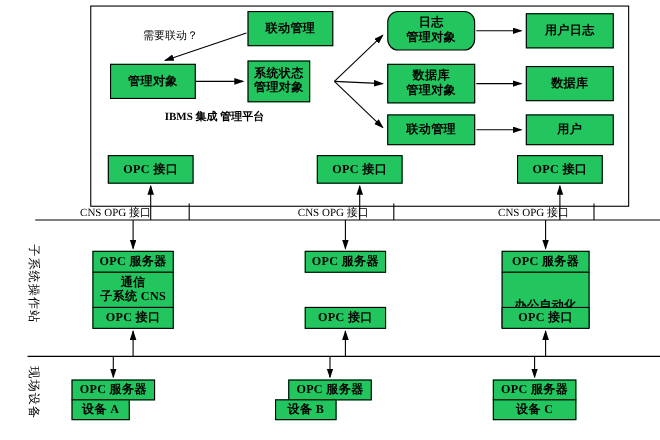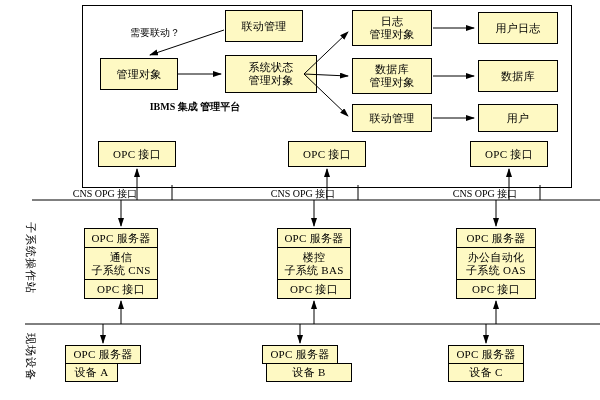--- a/index.html
+++ b/index.html
@@ -9,30 +9,31 @@
     font-family:"Liberation Serif","DejaVu Serif",serif;
     color:#000;
     overflow:hidden;
   }
   #root{position:relative;width:600px;height:400px;}
 
   
   .box{
     position:absolute;
     border:1px solid #000;
-    background:#fef9c3;
+    background:#22c55e;
     box-sizing:border-box;
     display:flex;
     flex-direction:column;
     align-items:center;
     justify-content:center;
     text-align:center;
     font-size:11px;
     line-height:1.15;
     letter-spacing:.3px;
+    font-weight:bold;
   }
   .box .ln{display:block;white-space:nowrap;}
 
   
   #ibms-frame{
     position:absolute;
     left:82px;top:5px;width:490px;height:183px;
     border:1px solid #000;
     background:#fff;
     box-sizing:border-box;
@@ -70,26 +71,26 @@
   <div class="lbl" style="left:112px;top:27px;width:86px;">需要联动？</div>
 
   <div class="box" style="left:225px;top:10px;width:78px;height:32px;">
     <span class="ln">联动管理</span>
   </div>
 
   <div class="box" style="left:100px;top:58px;width:78px;height:32px;">
     <span class="ln">管理对象</span>
   </div>
 
-  <div class="box" style="left:225px;top:55px;width:92px;height:38px;">
+  <div class="box" style="left:225px;top:55px;width:57px;height:38px;">
     <span class="ln">系统状态</span>
     <span class="ln">管理对象</span>
   </div>
 
-  <div class="box" style="left:352px;top:10px;width:80px;height:36px;">
+  <div class="box" style="left:352px;top:10px;width:80px;height:36px;border-radius:10px;">
     <span class="ln">日志</span>
     <span class="ln">管理对象</span>
   </div>
 
   <div class="box" style="left:352px;top:58px;width:80px;height:36px;">
     <span class="ln">数据库</span>
     <span class="ln">管理对象</span>
   </div>
 
   <div class="box" style="left:352px;top:104px;width:80px;height:28px;">
@@ -137,50 +138,46 @@
     <span class="ln">通信</span>
     <span class="ln">子系统 CNS</span>
   </div>
   <div class="box" style="left:84px;top:279px;width:74px;height:20px;">
     <span class="ln">OPC 接口</span>
   </div>
 
   <div class="box" style="left:277px;top:228px;width:74px;height:20px;">
     <span class="ln">OPC 服务器</span>
   </div>
-  <div class="box" style="left:277px;top:247px;width:74px;height:33px;">
-    <span class="ln">楼控</span>
-    <span class="ln">子系统 BAS</span>
-  </div>
   <div class="box" style="left:277px;top:279px;width:74px;height:20px;">
     <span class="ln">OPC 接口</span>
   </div>
 
   <div class="box" style="left:456px;top:228px;width:80px;height:20px;">
     <span class="ln">OPC 服务器</span>
   </div>
-  <div class="box" style="left:456px;top:247px;width:80px;height:33px;">
+  <div class="box" style="left:456px;top:247px;width:80px;height:51px;justify-content:flex-end;">
     <span class="ln">办公自动化</span>
     <span class="ln">子系统 OAS</span>
   </div>
   <div class="box" style="left:456px;top:279px;width:80px;height:20px;">
     <span class="ln">OPC 接口</span>
   </div>
 
   <div class="box" style="left:65px;top:345px;width:76px;height:19px;">
     <span class="ln">OPC 服务器</span>
   </div>
   <div class="box" style="left:65px;top:363px;width:53px;height:19px;">
     <span class="ln">设备 A</span>
   </div>
 
   <div class="box" style="left:262px;top:345px;width:76px;height:19px;">
     <span class="ln">OPC 服务器</span>
   </div>
-  <div class="box" style="left:266px;top:363px;width:86px;height:19px;">
+  <div class="box" style="left:250px;top:363px;width:56px;height:19px;">
     <span class="ln">设备 B</span>
   </div>
 
   <div class="box" style="left:448px;top:345px;width:76px;height:19px;">
     <span class="ln">OPC 服务器</span>
   </div>
   <div class="box" style="left:448px;top:363px;width:76px;height:19px;">
     <span class="ln">设备 C</span>
   </div>
 

